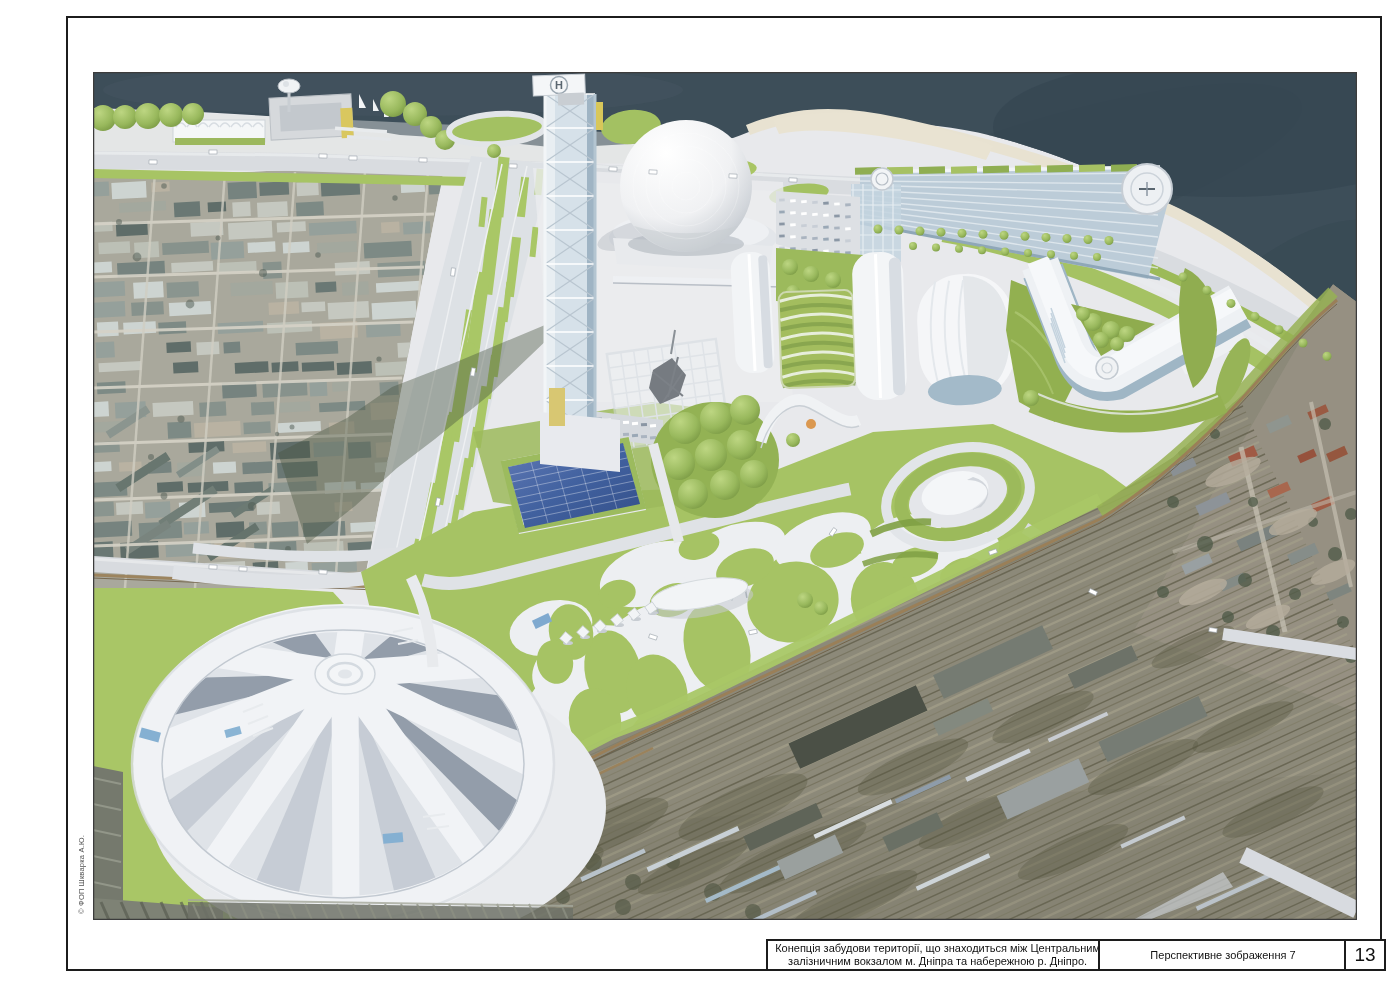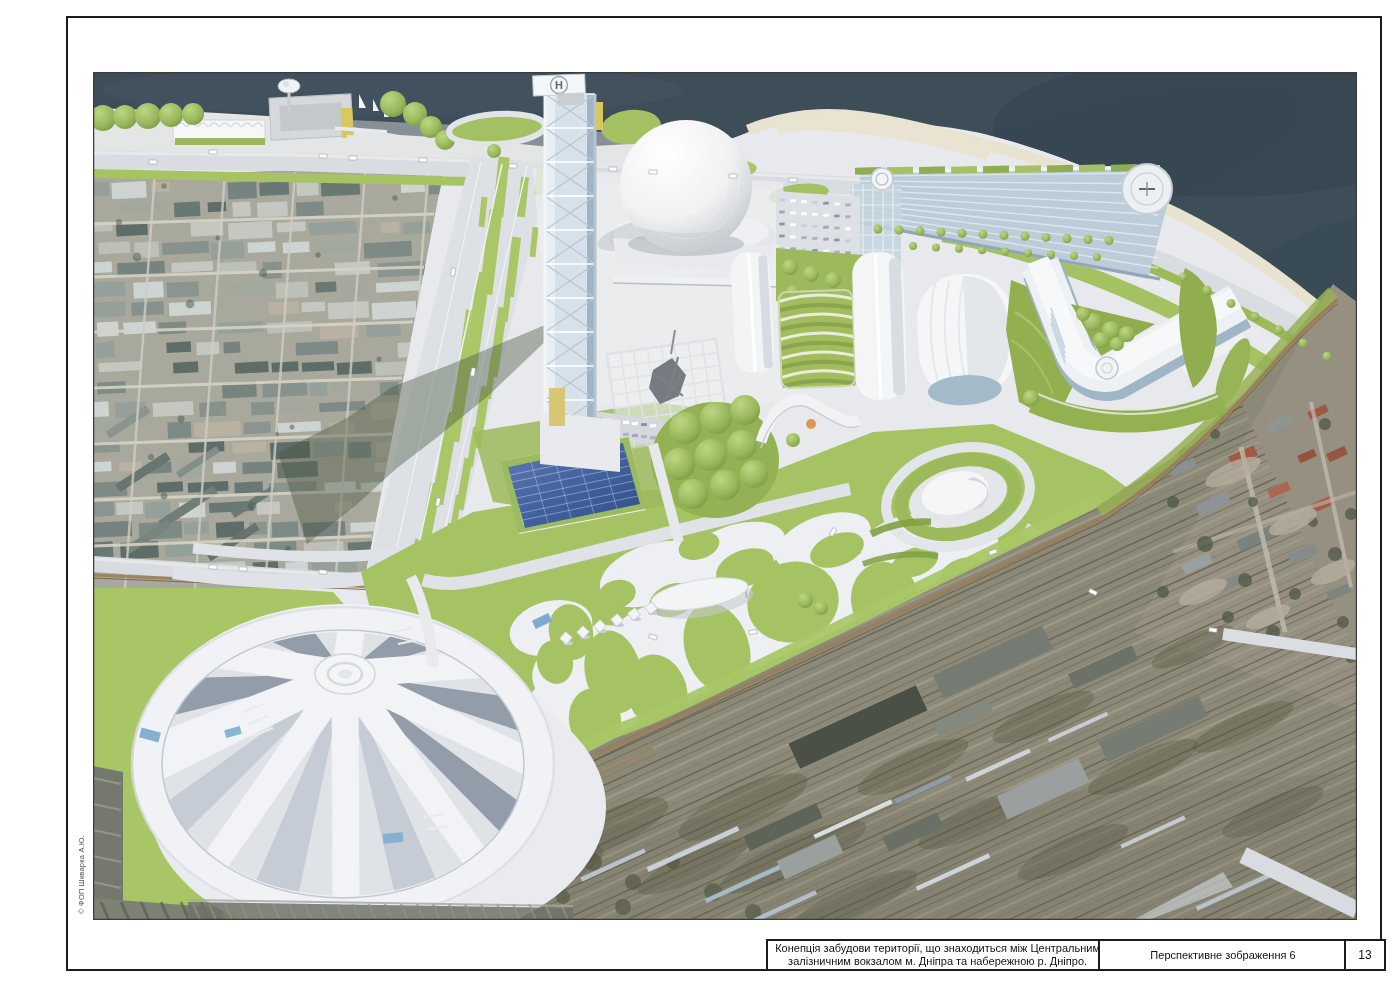--- a/index.html
+++ b/index.html
@@ -1,20 +1,20 @@
 <!DOCTYPE html>
 <html><head><meta charset="utf-8">
 <style>
   html,body{margin:0;padding:0;background:#ffffff;width:1400px;height:990px;font-family:"Liberation Sans",sans-serif;}
   .frame{position:absolute;left:66px;top:16px;width:1312px;height:951px;border:2px solid #1c1c1c;}
   .photo{position:absolute;left:93px;top:72px;width:1264px;height:848px;}
   .tb{position:absolute;border:2px solid #1c1c1c;background:#fff;display:flex;align-items:center;justify-content:center;text-align:center;color:#111;}
   .t1{left:766px;top:939px;width:332px;height:28px;font-size:11px;line-height:13px;justify-content:flex-end;}
   .t2{left:1098px;top:939px;width:246px;height:28px;font-size:11px;}
-  .t3{left:1344px;top:939px;width:38px;height:28px;font-size:12px;text-align:right;}
+  .t3{left:1344px;top:939px;width:38px;height:28px;font-size:19px;text-align:right;}
   .copyright{position:absolute;left:77px;top:914px;transform:rotate(-90deg);transform-origin:0 0;font-size:7.5px;color:#555;white-space:nowrap;letter-spacing:0.2px;}
 </style></head>
 <body>
 <div class="frame"></div>
 <div class="photo"><svg width="1264" height="848" viewBox="0 0 1264 848">
       <rect width="1264" height="848" fill="#e8e9ec"></rect>
 <path d="M0,505 L240,520 Q280,560 300,640 Q310,730 290,800 L260,848 L0,848 Z" fill="#a9c666"></path>
 <clipPath id="cityclip">
         <path d="M0,106 L352,92 L270,516 L0,516 Z"></path>
       </clipPath>
@@ -978,17 +978,17 @@
 <line x1="436" y1="832" x2="443" y2="848" stroke="#8d9083" stroke-width="2" opacity="0.8"></line>
 <line x1="452" y1="832" x2="459" y2="848" stroke="#8d9083" stroke-width="2" opacity="0.8"></line>
 <line x1="468" y1="832" x2="475" y2="848" stroke="#8d9083" stroke-width="2" opacity="0.8"></line>
 <path d="M95,828 L480,834" stroke="#a5a89b" stroke-width="2" opacity="0.8"></path>
 <rect x="0.5" y="0.5" width="1263" height="847" fill="none" stroke="#3c3c3c" stroke-width="1.5"></rect>
     </svg></div>
 <div class="tb t1">
     <div>Конепція забудови території, що знаходиться між Центральним<br>залізничним вокзалом м. Дніпра та набережною р. Дніпро.</div>
   </div>
 <div class="tb t2">
-    <div>Перспективне зображення 6</div>
+    <div>Перспективне зображення 7</div>
   </div>
 <div class="tb t3">
     <div>13</div>
   </div>
 <div class="copyright">© ФОП Шкварка А.Ю.</div>
 </body></html>

